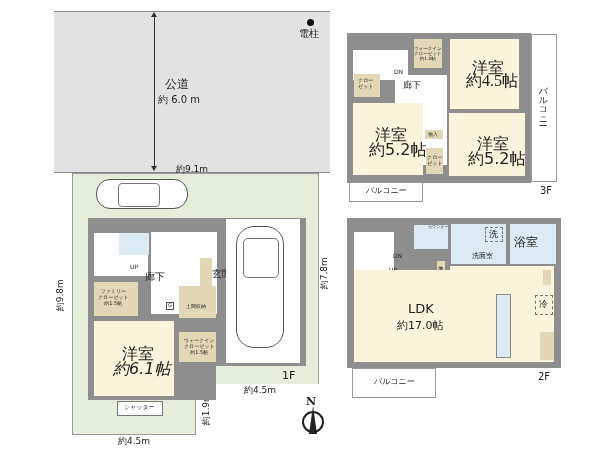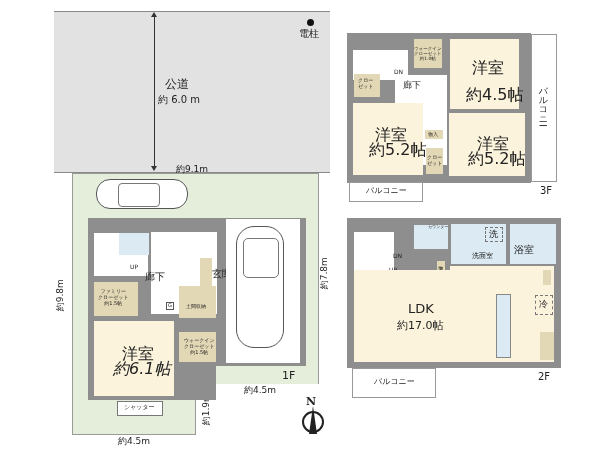--- a/index.html
+++ b/index.html
@@ -85,21 +85,21 @@
 
 <div class="abs wall" style="left:347px;top:33px;width:184px;height:150px;"></div>
 <div class="room white" style="left:353px;top:50px;width:55px;height:30px;"></div>
 <div class="lbl xs" style="left:394px;top:69px;font-size:6px;">DN</div>
 <div class="room tan" style="left:414px;top:39px;width:28px;height:29px;"></div>
 <div class="lbl xs" style="left:414px;top:46px;white-space:pre;font-size:4.5px;">ウォークイン
 クローゼット
 約1.0帖</div>
 <div class="room cream" style="left:450px;top:39px;width:69px;height:70px;"></div>
 <div class="lbl big" style="left:472px;top:59px;">洋室</div>
-<div class="lbl big" style="left:466px;top:86px;">約4.5帖</div>
+<div class="lbl big" style="left:466px;top:72px;font-family:Liberation Serif, serif;">約4.5帖</div>
 <div class="room white" style="left:395px;top:75px;width:52px;height:90px;"></div>
 <div class="lbl" style="left:403px;top:80px;font-size:9px;">廊下</div>
 <div class="room tan" style="left:354px;top:74px;width:26px;height:23px;"></div>
 <div class="lbl xs" style="left:358px;top:78px;white-space:pre;">クロー
 ゼット</div>
 <div class="room cream" style="left:353px;top:103px;width:70px;height:72px;"></div>
 <div class="lbl big" style="left:375px;top:126px;">洋室</div>
 <div class="lbl big" style="left:369px;top:141px;">約5.2帖</div>
 <div class="room tan" style="left:425px;top:130px;width:18px;height:9px;"></div>
 <div class="lbl xs" style="left:428px;top:132px;">物入</div>
@@ -121,21 +121,21 @@
 <div class="lbl xs" style="left:389px;top:267px;font-size:6px;">UP</div>
 <div class="room blue" style="left:414px;top:225px;width:34px;height:24px;"></div>
 <div class="lbl xs" style="left:428px;top:225px;font-size:4px;">カウンター</div>
 <div class="room tan" style="left:437px;top:261px;width:8px;height:17px;"></div>
 <div class="lbl xs vtext" style="left:437px;top:262px;">物入</div>
 <div class="room blue" style="left:451px;top:224px;width:55px;height:40px;"></div>
 <div class="dash" style="left:485px;top:227px;width:18px;height:15px;"></div>
 <div class="lbl" style="left:489px;top:229px;font-size:9px;">洗</div>
 <div class="lbl sm" style="left:472px;top:252px;font-size:7px;">洗面室</div>
 <div class="room blue" style="left:510px;top:224px;width:46px;height:40px;"></div>
-<div class="lbl sm" style="left:514px;top:244px;font-size:10px;">浴室</div>
+<div class="lbl sm" style="left:514px;top:236px;font-size:12px;">浴室</div>
 <div class="room cream" style="left:354px;top:270px;width:200px;height:92px;"></div>
 <div class="room cream" style="left:450px;top:266px;width:104px;height:12px;"></div>
 <div class="lbl" style="left:408px;top:302px;font-size:13px;">LDK</div>
 <div class="lbl big" style="left:397px;top:320px;font-size:11px;">約17.0帖</div>
 <div class="room blue" style="left:496px;top:294px;width:15px;height:64px;border:1px solid #888;"></div>
 <div class="room tan" style="left:543px;top:270px;width:8px;height:15px;"></div>
 <div class="dash" style="left:535px;top:295px;width:18px;height:20px;"></div>
 <div class="lbl" style="left:539px;top:299px;font-size:9px;">冷</div>
 <div class="room tan" style="left:540px;top:332px;width:14px;height:28px;"></div>
 <div class="balc" style="left:352px;top:368px;width:84px;height:30px;"></div>

